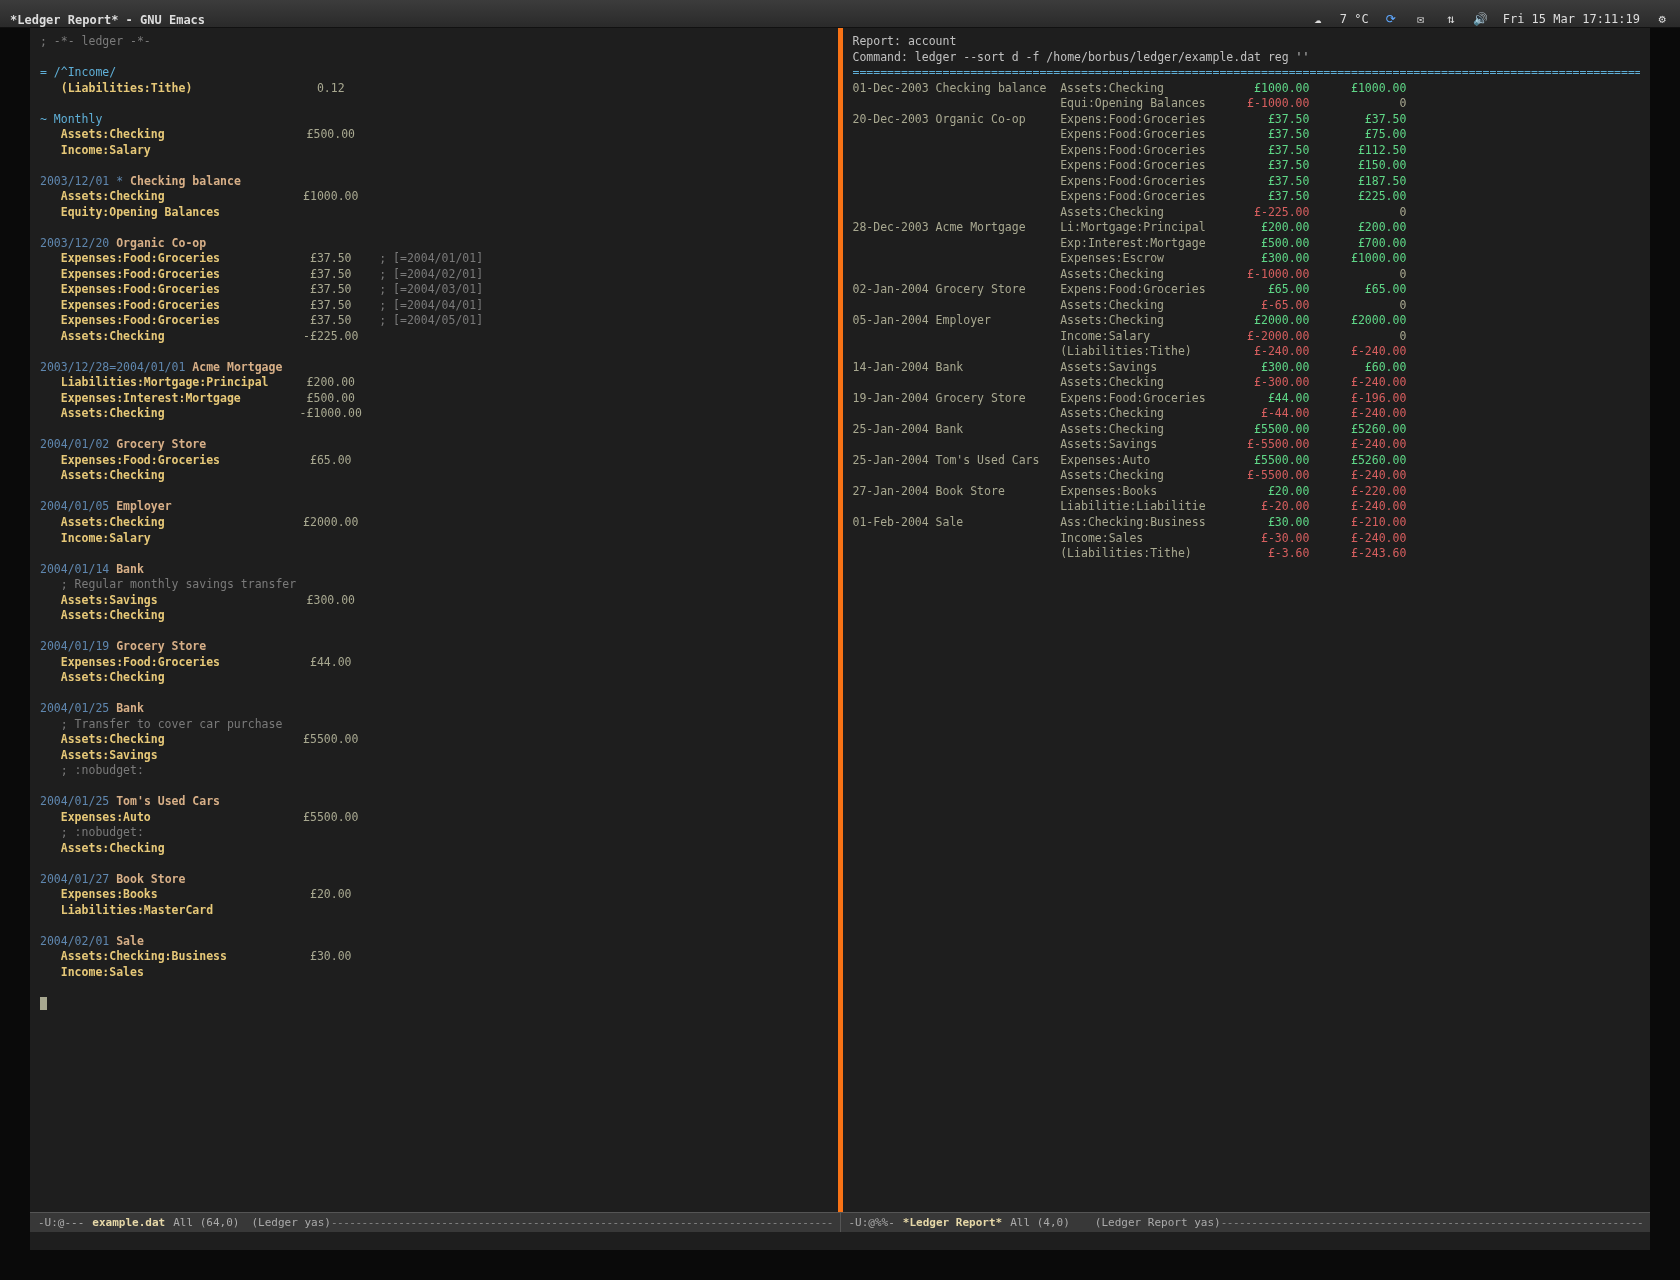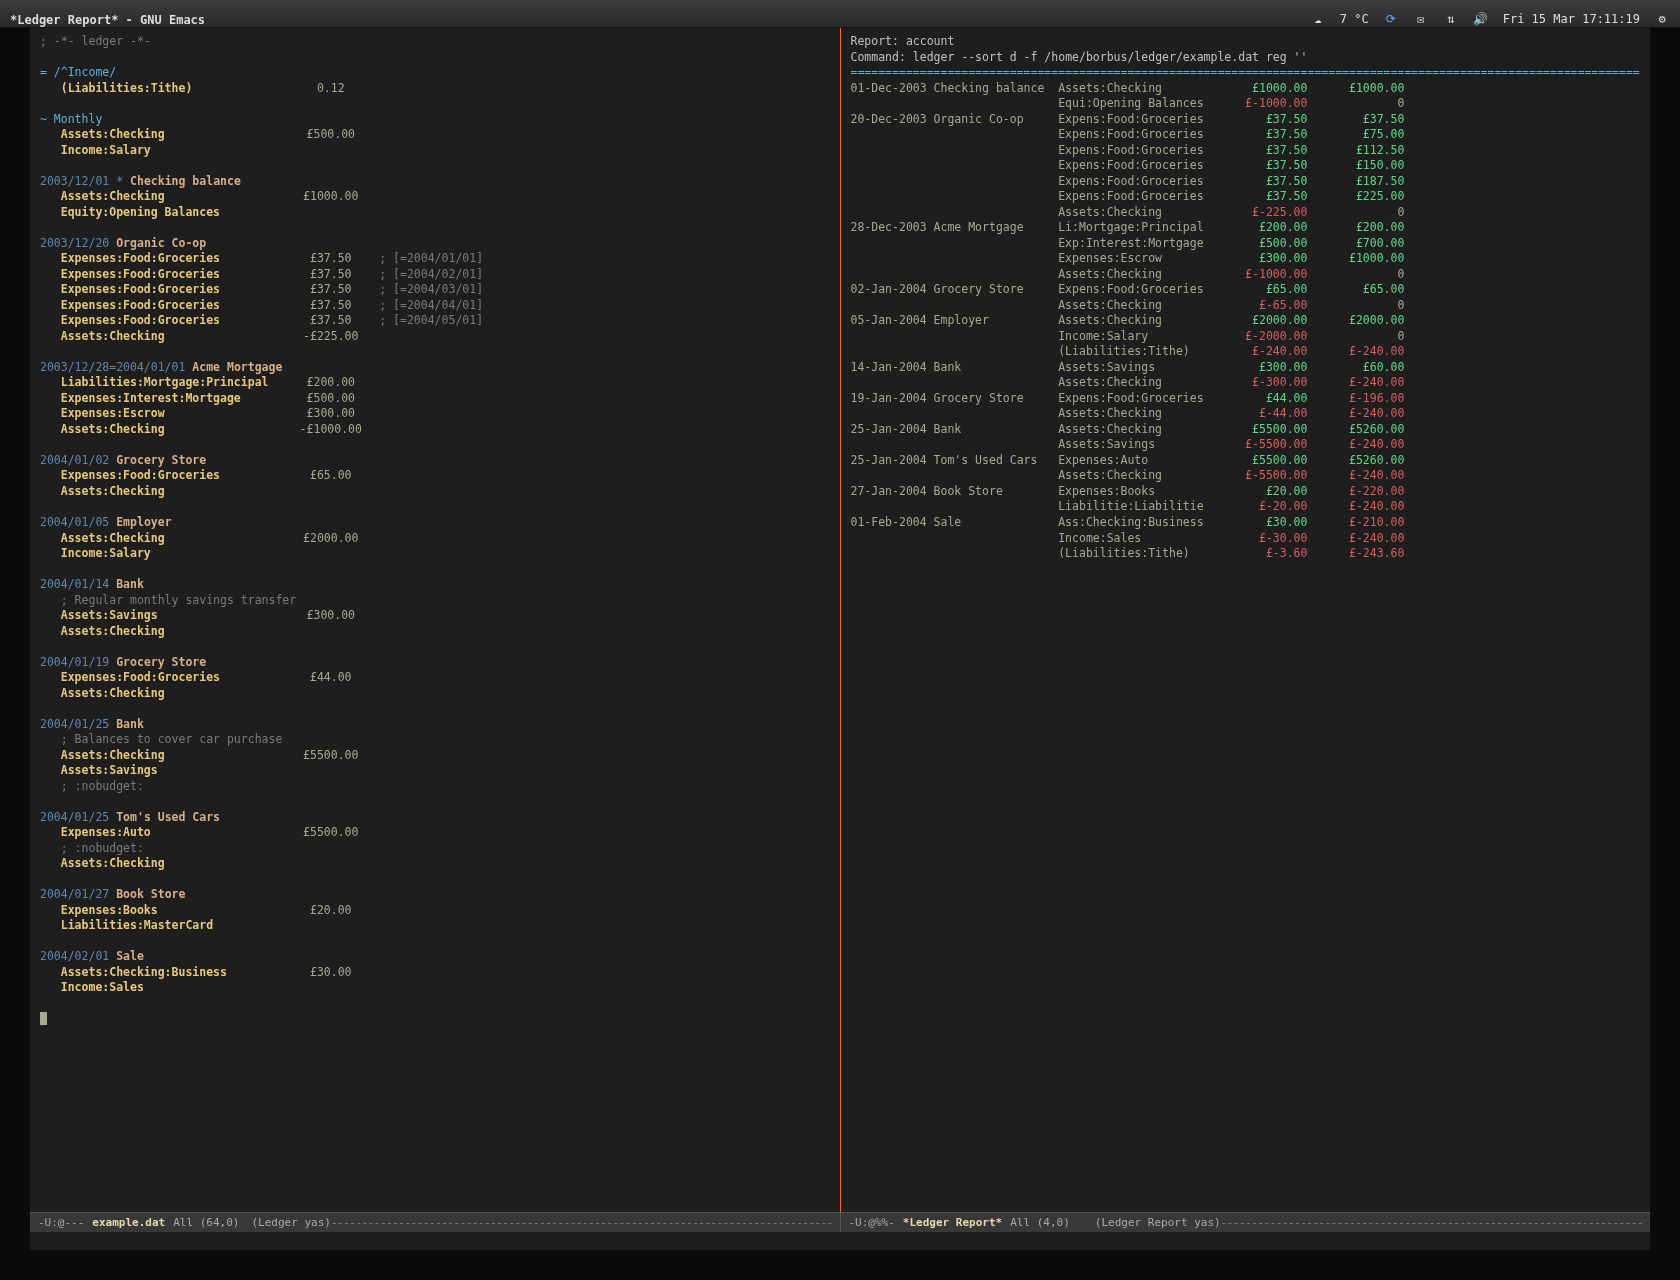--- a/index.html
+++ b/index.html
@@ -29,21 +29,21 @@
   .tray-icon { width:16px; height:16px; display:inline-flex; align-items:center; justify-content:center; }
   .workspace {
     position:absolute;
     top:28px; left:30px; right:30px; bottom:30px;
     background:#1e1e1e;
     display:flex;
     flex-direction:column;
   }
   .panes { flex:1; display:flex; overflow:hidden; }
   .pane { flex:1; overflow:auto; padding:6px 10px; line-height:1.35; }
-  .pane.left { border-right:1px solid #f97316; }
+  .pane.left { border-right:5px solid #f97316; }
   .modeline {
     height:20px;
     background:#383838;
     color:#aaa;
     display:flex;
     font-size:11px;
     border-top:1px solid #555;
   }
   .modeline .m { flex:1; display:flex; align-items:center; padding:0 8px; white-space:nowrap; overflow:hidden; }
   .modeline .m + .m { border-left:1px solid #555; }
@@ -120,42 +120,41 @@
           <div class="l-row"><span class="l-ind"></span><span class="l-acctcol c-acct">Expenses:Food:Groceries</span><span class="l-amtcol c-amt">£37.50</span><span class="l-tail c-eff">; [=2004/01/01]</span></div>
           <div class="l-row"><span class="l-ind"></span><span class="l-acctcol c-acct">Expenses:Food:Groceries</span><span class="l-amtcol c-amt">£37.50</span><span class="l-tail c-eff">; [=2004/02/01]</span></div>
           <div class="l-row"><span class="l-ind"></span><span class="l-acctcol c-acct">Expenses:Food:Groceries</span><span class="l-amtcol c-amt">£37.50</span><span class="l-tail c-eff">; [=2004/03/01]</span></div>
           <div class="l-row"><span class="l-ind"></span><span class="l-acctcol c-acct">Expenses:Food:Groceries</span><span class="l-amtcol c-amt">£37.50</span><span class="l-tail c-eff">; [=2004/04/01]</span></div>
           <div class="l-row"><span class="l-ind"></span><span class="l-acctcol c-acct">Expenses:Food:Groceries</span><span class="l-amtcol c-amt">£37.50</span><span class="l-tail c-eff">; [=2004/05/01]</span></div>
           <div class="l-row"><span class="l-ind"></span><span class="l-acctcol c-acct">Assets:Checking</span><span class="l-amtcol c-amt">-£225.00</span></div>
           <div class="l-row">&nbsp;</div>
           <div class="l-row"><span class="c-date">2003/12/28=2004/01/01</span> <span class="c-payee">Acme Mortgage</span></div>
           <div class="l-row"><span class="l-ind"></span><span class="l-acctcol c-acct">Liabilities:Mortgage:Principal</span><span class="l-amtcol c-amt">£200.00</span></div>
           <div class="l-row"><span class="l-ind"></span><span class="l-acctcol c-acct">Expenses:Interest:Mortgage</span><span class="l-amtcol c-amt">£500.00</span></div>
-          <div class="l-row"><span class="l-ind"></span><span class="l-acctcol c-acct">Expenses:Escrow</span><span class="l-amtcol c-amt">£300.00</span></div>
           <div class="l-row"><span class="l-ind"></span><span class="l-acctcol c-acct">Assets:Checking</span><span class="l-amtcol c-amt">-£1000.00</span></div>
           <div class="l-row">&nbsp;</div>
           <div class="l-row"><span class="c-date">2004/01/02</span> <span class="c-payee">Grocery Store</span></div>
           <div class="l-row"><span class="l-ind"></span><span class="l-acctcol c-acct">Expenses:Food:Groceries</span><span class="l-amtcol c-amt">£65.00</span></div>
           <div class="l-row"><span class="l-ind"></span><span class="l-acctcol c-acct">Assets:Checking</span><span class="l-amtcol c-amt"></span></div>
           <div class="l-row">&nbsp;</div>
           <div class="l-row"><span class="c-date">2004/01/05</span> <span class="c-payee">Employer</span></div>
           <div class="l-row"><span class="l-ind"></span><span class="l-acctcol c-acct">Assets:Checking</span><span class="l-amtcol c-amt">£2000.00</span></div>
           <div class="l-row"><span class="l-ind"></span><span class="l-acctcol c-acct">Income:Salary</span><span class="l-amtcol c-amt"></span></div>
           <div class="l-row">&nbsp;</div>
           <div class="l-row"><span class="c-date">2004/01/14</span> <span class="c-payee">Bank</span></div>
           <div class="l-row"><span class="l-ind"></span><span class="c-comment">; Regular monthly savings transfer</span></div>
           <div class="l-row"><span class="l-ind"></span><span class="l-acctcol c-acct">Assets:Savings</span><span class="l-amtcol c-amt">£300.00</span></div>
           <div class="l-row"><span class="l-ind"></span><span class="l-acctcol c-acct">Assets:Checking</span><span class="l-amtcol c-amt"></span></div>
           <div class="l-row">&nbsp;</div>
           <div class="l-row"><span class="c-date">2004/01/19</span> <span class="c-payee">Grocery Store</span></div>
           <div class="l-row"><span class="l-ind"></span><span class="l-acctcol c-acct">Expenses:Food:Groceries</span><span class="l-amtcol c-amt">£44.00</span></div>
           <div class="l-row"><span class="l-ind"></span><span class="l-acctcol c-acct">Assets:Checking</span><span class="l-amtcol c-amt"></span></div>
           <div class="l-row">&nbsp;</div>
           <div class="l-row"><span class="c-date">2004/01/25</span> <span class="c-payee">Bank</span></div>
-          <div class="l-row"><span class="l-ind"></span><span class="c-comment">; Balances to cover car purchase</span></div>
+          <div class="l-row"><span class="l-ind"></span><span class="c-comment">; Transfer to cover car purchase</span></div>
           <div class="l-row"><span class="l-ind"></span><span class="l-acctcol c-acct">Assets:Checking</span><span class="l-amtcol c-amt">£5500.00</span></div>
           <div class="l-row"><span class="l-ind"></span><span class="l-acctcol c-acct">Assets:Savings</span><span class="l-amtcol c-amt"></span></div>
           <div class="l-row"><span class="l-ind"></span><span class="c-comment">; :nobudget:</span></div>
           <div class="l-row">&nbsp;</div>
           <div class="l-row"><span class="c-date">2004/01/25</span> <span class="c-payee">Tom's Used Cars</span></div>
           <div class="l-row"><span class="l-ind"></span><span class="l-acctcol c-acct">Expenses:Auto</span><span class="l-amtcol c-amt">£5500.00</span></div>
           <div class="l-row"><span class="l-ind"></span><span class="c-comment">; :nobudget:</span></div>
           <div class="l-row"><span class="l-ind"></span><span class="l-acctcol c-acct">Assets:Checking</span><span class="l-amtcol c-amt"></span></div>
           <div class="l-row">&nbsp;</div>
           <div class="l-row"><span class="c-date">2004/01/27</span> <span class="c-payee">Book Store</span></div>

